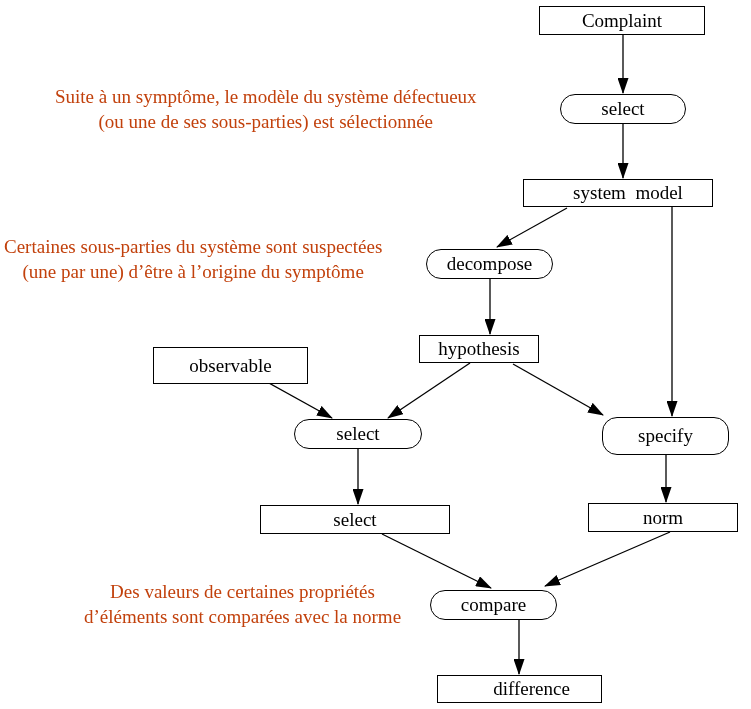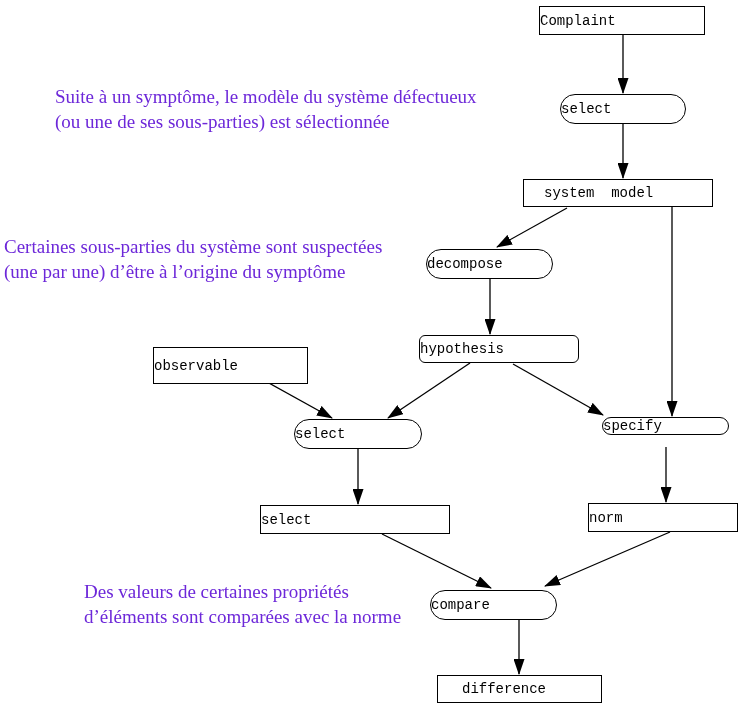--- a/index.html
+++ b/index.html
@@ -16,43 +16,44 @@
     left: 0; top: 0;
     width: 751px; height: 709px;
   }
   .node {
     position: absolute;
     box-sizing: border-box;
     border: 1.3px solid #000000;
     background: #ffffff;
     display: flex;
     align-items: center;
-    font-size: 14px;
+    justify-content: center;
+    font-size: 19px;
     color: #000000;
-    font-family: Liberation Mono, monospace;
   }
   .node span { white-space: pre; }
   .stadium { border-radius: 15px; }
   .annotation {
     position: absolute;
     font-size: 19px;
     line-height: 25px;
-    color: #6d28d9;
+    color: #c2410c;
     white-space: nowrap;
+    text-align: center;
   }
 
   
   #n-complaint   { left: 539px; top:   6px; width: 166px; height: 29px; }
   #n-select1     { left: 560px; top:  94px; width: 126px; height: 30px; }
   #n-systemmodel { left: 523px; top: 179px; width: 190px; height: 28px; padding-left: 20px; }
   #n-decompose   { left: 426px; top: 249px; width: 127px; height: 30px; }
-  #n-hypothesis  { left: 419px; top: 335px; width: 160px; height: 28px; border-radius: 6px; }
+  #n-hypothesis  { left: 419px; top: 335px; width: 120px; height: 28px; }
   #n-observable  { left: 153px; top: 347px; width: 155px; height: 37px; }
   #n-select2     { left: 294px; top: 419px; width: 128px; height: 30px; }
-  #n-specify     { left: 602px; top: 417px; width: 127px; height: 18px; }
+  #n-specify     { left: 602px; top: 417px; width: 127px; height: 38px; }
   #n-finding     { left: 260px; top: 505px; width: 190px; height: 29px; }
   #n-norm        { left: 588px; top: 503px; width: 150px; height: 29px; }
   #n-compare     { left: 430px; top: 590px; width: 127px; height: 30px; }
   #n-difference  { left: 437px; top: 675px; width: 165px; height: 28px; padding-left: 24px; }
 
   
   #a1 { left: 55px; top:  84px; }
   #a2 { left:  4px; top: 234px; }
   #a3 { left: 55px; top: 579px; margin-left: 29px; }
 </style>

